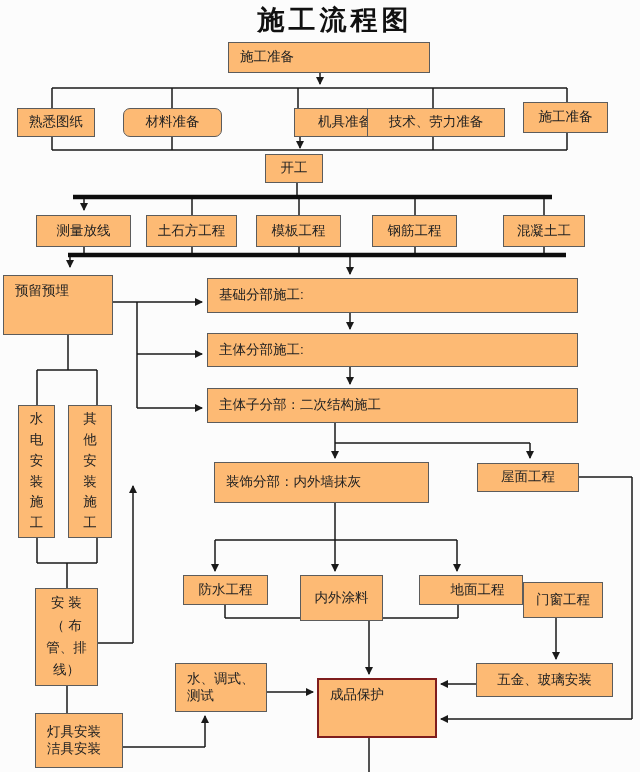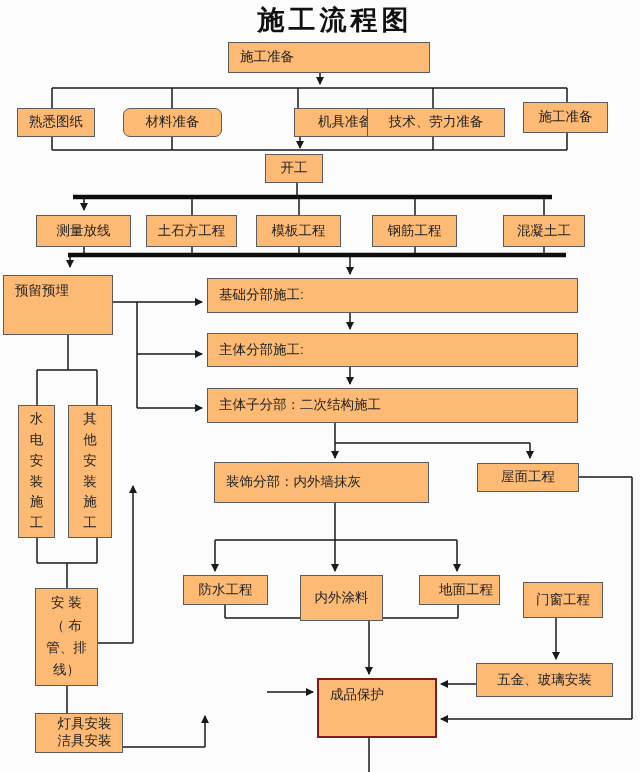--- a/index.html
+++ b/index.html
@@ -39,27 +39,27 @@
   .b-reserve{left:3px;top:275px;width:110px;height:60px;}
   .b-foundation{left:207px;top:278px;width:371px;height:35px;}
   .b-mainbody{left:207px;top:333px;width:371px;height:34px;}
   .b-subbody{left:207px;top:388px;width:371px;height:35px;}
   .b-mep{left:18px;top:405px;width:37px;height:133px;}
   .b-other{left:68px;top:405px;width:44px;height:133px;}
   .b-decoration{left:214px;top:462px;width:215px;height:41px;}
   .b-roofing{left:477px;top:463px;width:102px;height:29px;}
   .b-waterproof{left:183px;top:575px;width:85px;height:30px;}
   .b-paint{left:300px;top:575px;width:83px;height:46px;}
-  .b-flooring{left:419px;top:575px;width:81px;height:30px;padding-left:13px;}
+  .b-flooring{left:419px;top:575px;width:104px;height:30px;padding-left:13px;}
   .b-doors{left:523px;top:575px;width:80px;height:36px;margin-top:7px;}
   .b-piping{left:35px;top:588px;width:63px;height:98px;line-height:1.65;}
   .b-watertest{left:175px;top:663px;width:92px;height:49px;}
   .b-protect{left:317px;top:678px;width:120px;height:60px;}
   .b-hardware{left:476px;top:663px;width:137px;height:34px;}
-  .b-lamps{left:35px;top:713px;width:88px;height:40px;justify-content:center;}
+  .b-lamps{left:35px;top:713px;width:88px;height:55px;}
 </style>
 </head>
 <body>
 
 <div class="canvas">
 
   <div class="title">施工流程图</div>
 
   <svg width="640" height="772" viewBox="0 0 640 772">
     <defs>
@@ -198,18 +198,20 @@
 
   <div class="box b-waterproof"><span>防水工程</span></div>
   <div class="box b-paint"><span>内外涂料</span></div>
   <div class="box b-flooring"><span>地面工程</span></div>
   <div class="box b-doors"><span>门窗工程</span></div>
 
   <div class="box b-piping"><span>安  装
 （  布
 管、排
 线）</span></div>
+  <div class="box left topleft b-watertest"><span>水、调式、
+测试</span></div>
   <div class="box left topleft dark b-protect"><span>成品保护</span></div>
   <div class="box b-hardware"><span>五金、玻璃安装</span></div>
   <div class="box left b-lamps"><span>灯具安装
 洁具安装</span></div>
 
 </div>
 
 </body></html>

